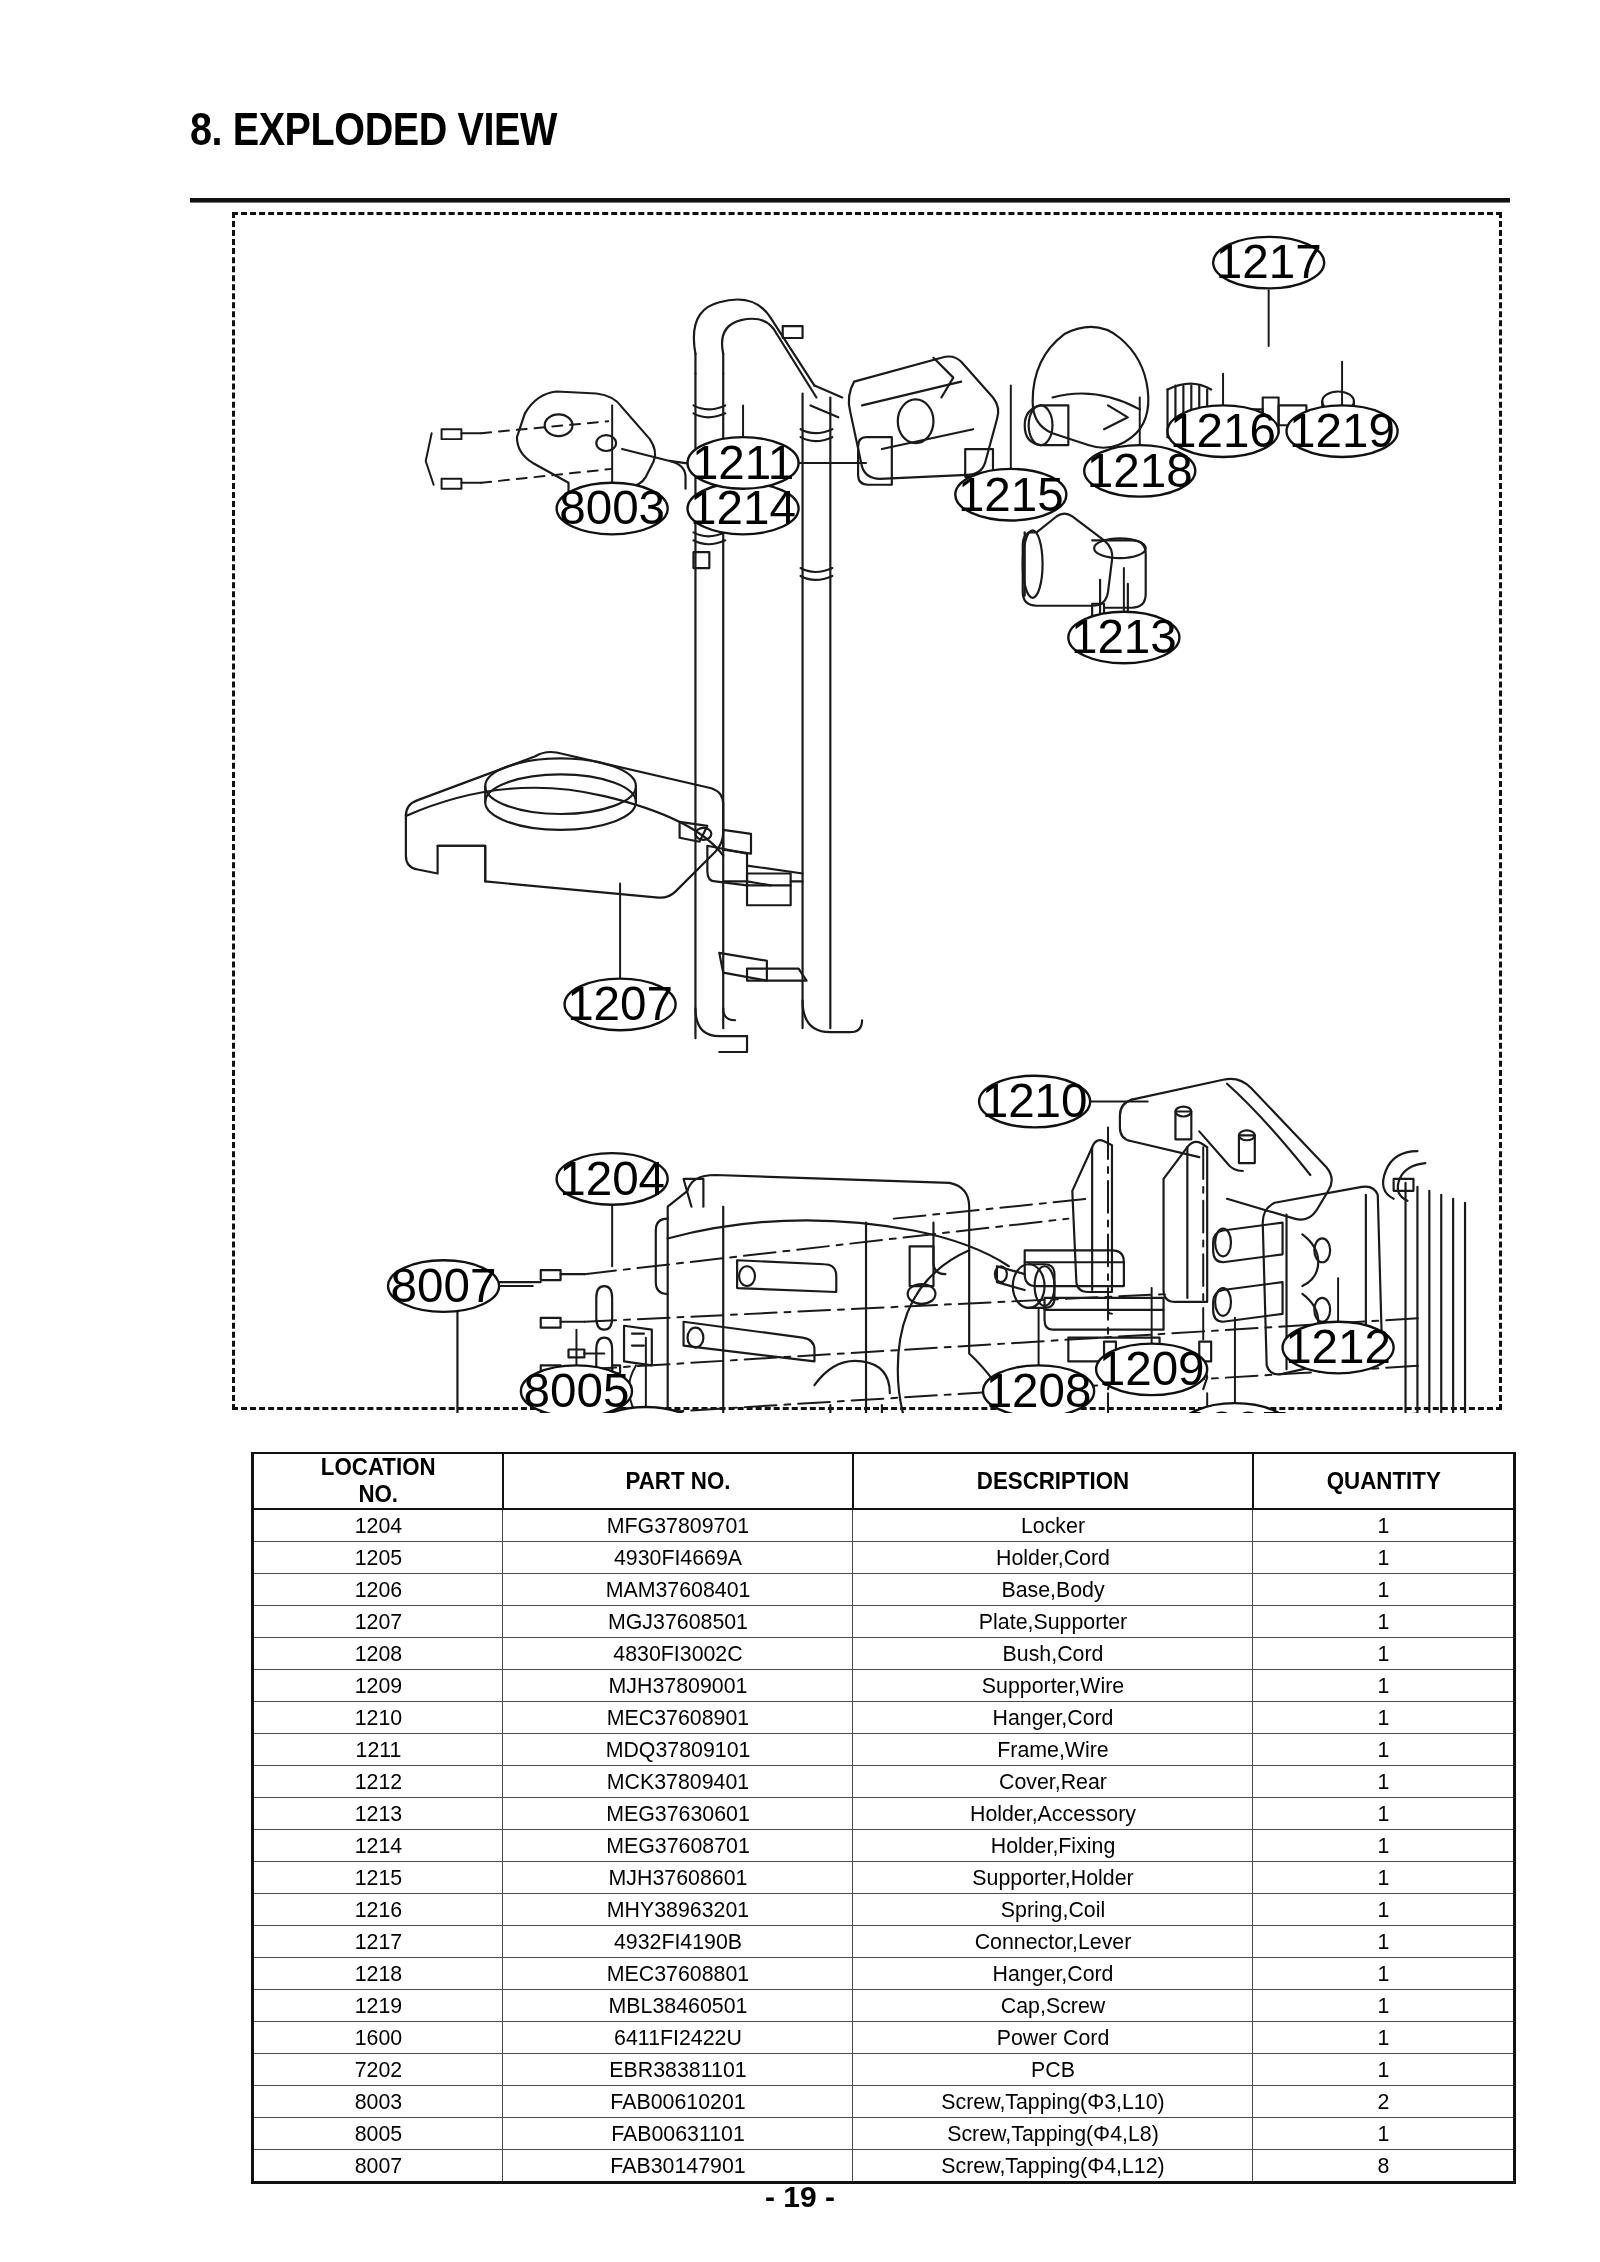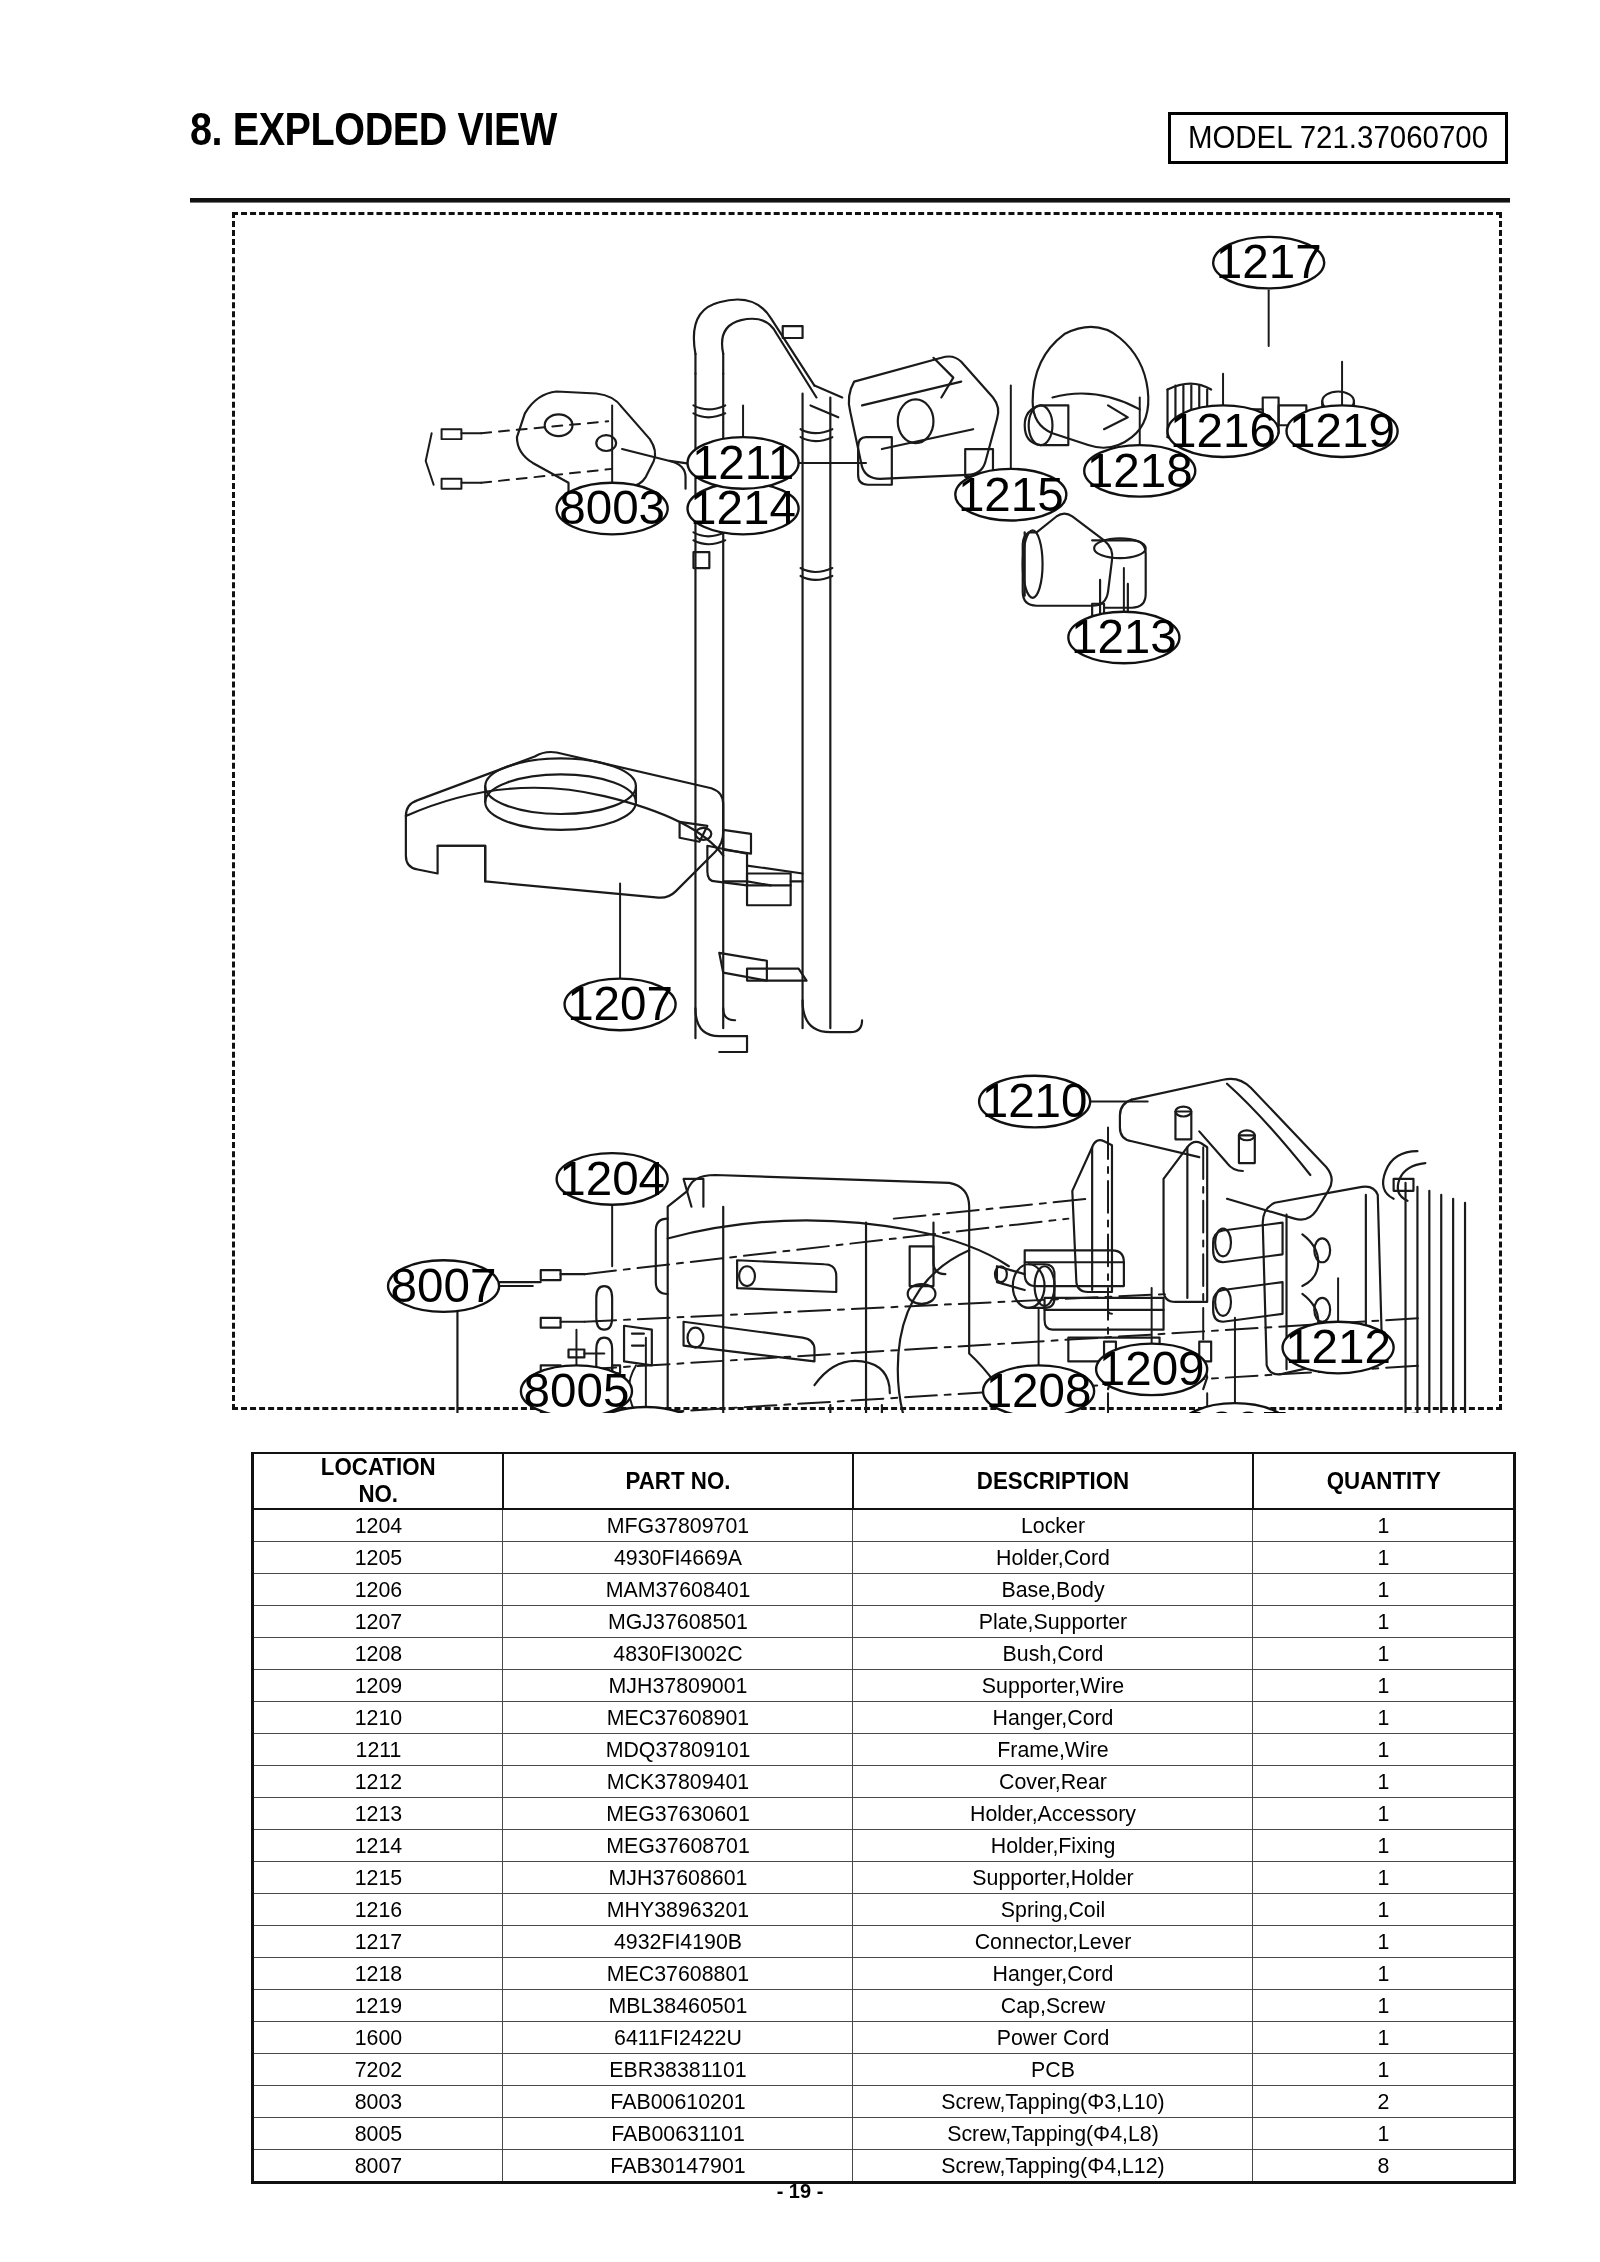--- a/index.html
+++ b/index.html
@@ -31,33 +31,30 @@
                transform:scaleX(.97);}
   #parts-table thead th{border:2px solid #111;font-weight:bold;font-size:23px;
                height:54px;line-height:27px;}
   #parts-table tbody tr:last-child td{border-bottom:3px solid #111;}
   #parts-table tbody td:first-child,#parts-table thead th:first-child{border-left:3px solid #111;}
   #parts-table tbody td:last-child,#parts-table thead th:last-child{border-right:3px solid #111;}
   .col-loc{width:250px;} .col-part{width:350px;}
   .col-desc{width:400px;} .col-qty{width:262px;}
 
   #page-number{position:absolute;left:0;top:2180px;width:1600px;text-align:center;
-               font-size:20px;font-weight:bold;}
+               font-size:30px;font-weight:bold;}
 
   
   .cal-txt{font-family:"Liberation Sans",sans-serif;font-size:24px;text-anchor:middle;fill:#000;}
 </style>
 </head>
 <body>
 
 <div id="header">
   <div id="page-title">8. EXPLODED VIEW</div>
-  <div id="model-box">
-    <span id="model-text">MODEL 721.37060700</span>
-  </div>
   <div id="header-rule"></div>
 </div>
 
 <div id="diagram-frame">
   <svg id="diagram-svg" viewBox="0 0 640 604">
     <g fill="none" stroke="#1a1a1a" stroke-width="1.1" stroke-linejoin="round" stroke-linecap="round">
 
       <path d="M146 100 q6-10 16-11 l20 1 q9 1 13 7 l14 16 q4 6 2 11 l-4 8 q-3 5-9 5 l-12 0 l-8 10 l-10 0 l0-12 l-18-10 q-8-5-8-13 z"></path>
       <ellipse cx="163" cy="106" rx="7" ry="5.5"></ellipse>
       <ellipse cx="187" cy="115" rx="5" ry="4"></ellipse>

